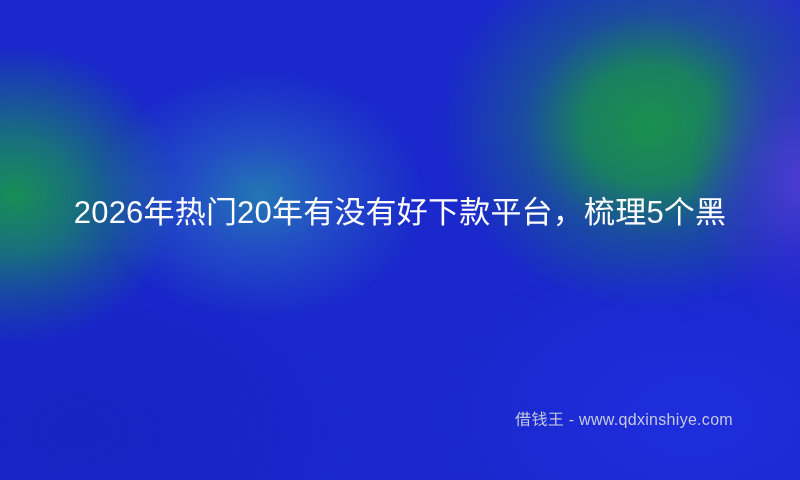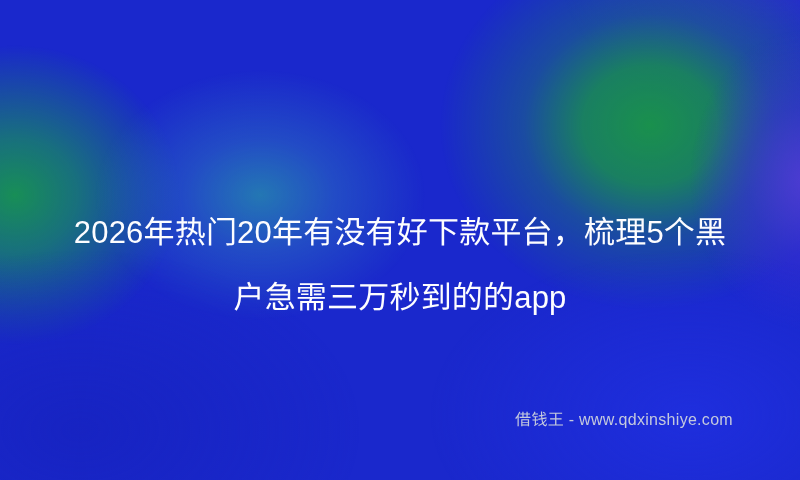--- a/index.html
+++ b/index.html
@@ -119,21 +119,20 @@
     color: #fdfdff;
     font-size: 31px;
     line-height: 45px;
     font-weight: 400;
     letter-spacing: 0.2px;
     white-space: nowrap;
   }
 
   #headline .hl-line {
     display: block;
-    margin-top: 20px;
   }
 
   
   #watermark {
     position: absolute;
     right: 67px;
     top: 407px;
     color: #c4c9dd;
     font-size: 16px;
     line-height: 26px;
@@ -150,18 +149,17 @@
   <div class="blob" id="blob-topright-tint"></div>
   <div class="blob" id="blob-green-right"></div>
   <div class="blob" id="blob-violet-right"></div>
   <div class="blob" id="blob-green-left"></div>
   <div class="blob" id="blob-teal-mid"></div>
   <div class="blob" id="blob-blue-bottom"></div>
   <div class="blob" id="blob-dark-bottomleft"></div>
 
   <div id="headline">
     <span class="hl-line">2026年热门20年有没有好下款平台，梳理5个黑</span>
-    <span class="hl-line">户急需三万秒到的的app</span>
   </div>
 
   <div id="watermark">借钱王 - www.qdxinshiye.com</div>
 
 </div>
 
 </body></html>

